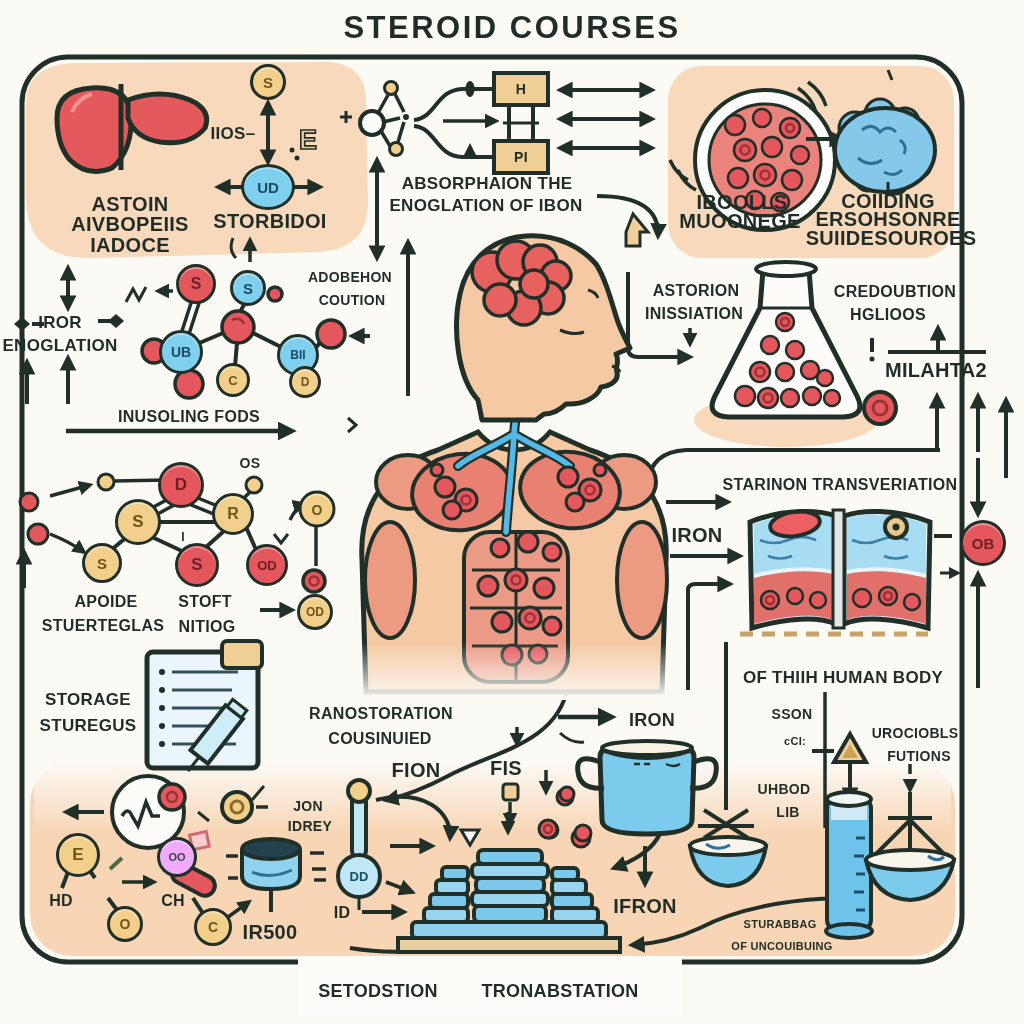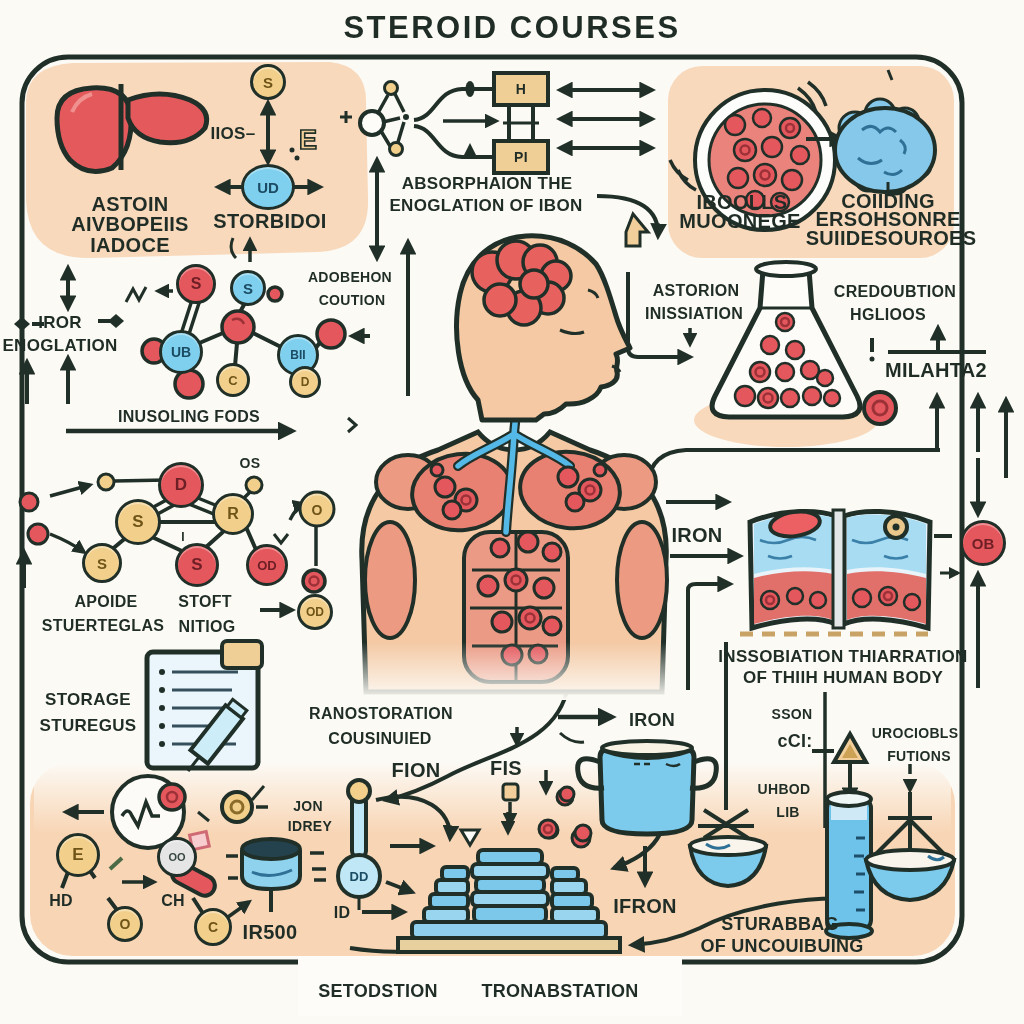--- a/index.html
+++ b/index.html
@@ -8,30 +8,30 @@
   svg.art{position:absolute;left:0;top:0;z-index:1;}
   .layer{position:absolute;left:0;top:0;width:1024px;height:1024px;z-index:2;pointer-events:none;}
   .lbl{position:absolute;transform:translate(-50%,-50%);font-weight:700;color:#1f2d26;
        white-space:nowrap;letter-spacing:.3px;text-align:center;}
   .t31{font-size:31px;letter-spacing:2.5px;}
   .t18{font-size:18px;}
   .t17{font-size:17px;}
   .t16{font-size:16px;}
   .t15{font-size:20px;}
   .t14{font-size:14px;}
-  .t13{font-size:18px;}
+  .t13{font-size:11px;}
   .t12{font-size:14px;}
   .glyph-e{font-size:27px;color:#f0d098;-webkit-text-stroke:1.6px #203029;letter-spacing:0;}
   .node{position:absolute;transform:translate(-50%,-50%);border:3px solid #203029;border-radius:50%;
         display:flex;align-items:center;justify-content:center;font-weight:700;
         box-shadow:inset 0 2px 0 rgba(255,255,255,.35);}
   .node.red{background:#e4575c;color:#6e1f26;}
   .node.blue{background:#7fd0ee;color:#1b4c63;}
   .node.yellow{background:#f2d08c;color:#6f5418;}
-  .node.white{background:#e5e5e5;color:#37473f;}
+  .node.white{background:#f0abfc;color:#37473f;}
   .bare{position:absolute;transform:translate(-50%,-50%);font-weight:700;color:#223129;background:none;}
 </style>
 </head>
 <body>
 
 <div class="canvas">
 
 <svg class="art" width="1024" height="1024" viewBox="0 0 1024 1024">
 <defs>
   <marker id="ah" viewBox="0 0 10 10" refX="7.5" refY="5" markerWidth="4.2" markerHeight="4.2" orient="auto-start-reverse">
@@ -523,22 +523,22 @@
   <div class="lbl t16" style="left:189px;top:417px">INUSOLING FODS</div>
   <div class="lbl t14" style="left:350px;top:277px">ADOBEHON</div>
   <div class="lbl t14" style="left:352px;top:300px">COUTION</div>
 
   <div class="lbl t16" style="left:696px;top:291px">ASTORION</div>
   <div class="lbl t16" style="left:694px;top:314px">INISSIATION</div>
   <div class="lbl t16" style="left:895px;top:292px">CREDOUBTION</div>
   <div class="lbl t16" style="left:888px;top:315px">HGLIOOS</div>
   <div class="lbl t15" style="left:936px;top:370px">MILAHTA2</div>
 
+  <div class="lbl t16" style="left:840px;top:485px">STARINON TRANSVERIATION</div>
   <div class="lbl t15" style="left:697px;top:535px">IRON</div>
-  <div class="lbl t17" style="left:843px;top:657px">INSSOBIATION THIARRATION</div>
   <div class="lbl t17" style="left:843px;top:678px">OF THIIH HUMAN BODY</div>
 
   <div class="lbl t12" style="left:250px;top:463px">OS</div>
   <div class="lbl t16" style="left:106px;top:602px">APOIDE</div>
   <div class="lbl t16" style="left:103px;top:626px">STUERTEGLAS</div>
   <div class="lbl t16" style="left:205px;top:602px">STOFT</div>
   <div class="lbl t16" style="left:207px;top:627px">NITIOG</div>
 
   <div class="lbl t17" style="left:88px;top:700px">STORAGE</div>
   <div class="lbl t17" style="left:88px;top:726px">STUREGUS</div>

